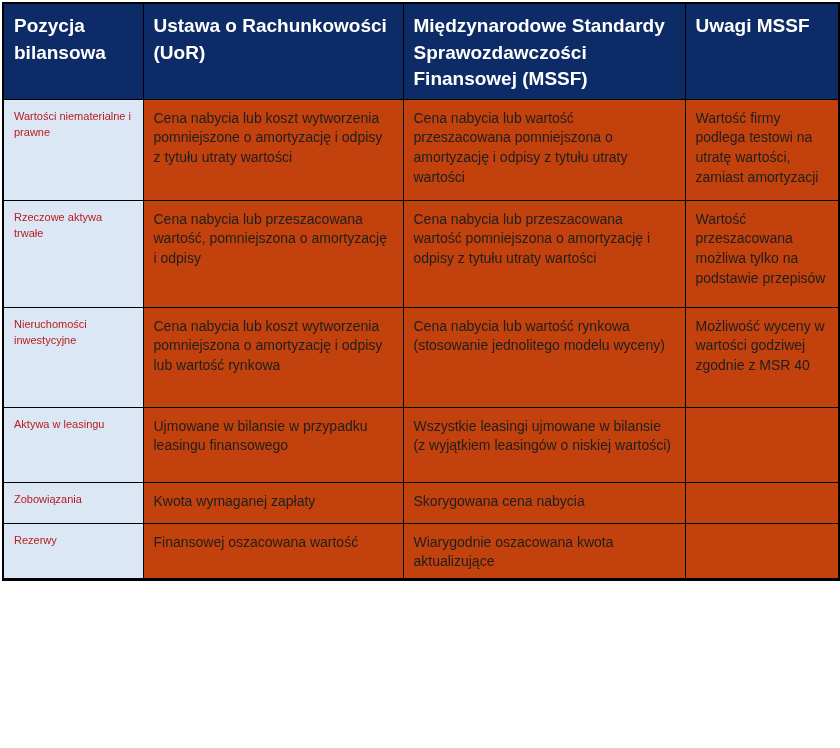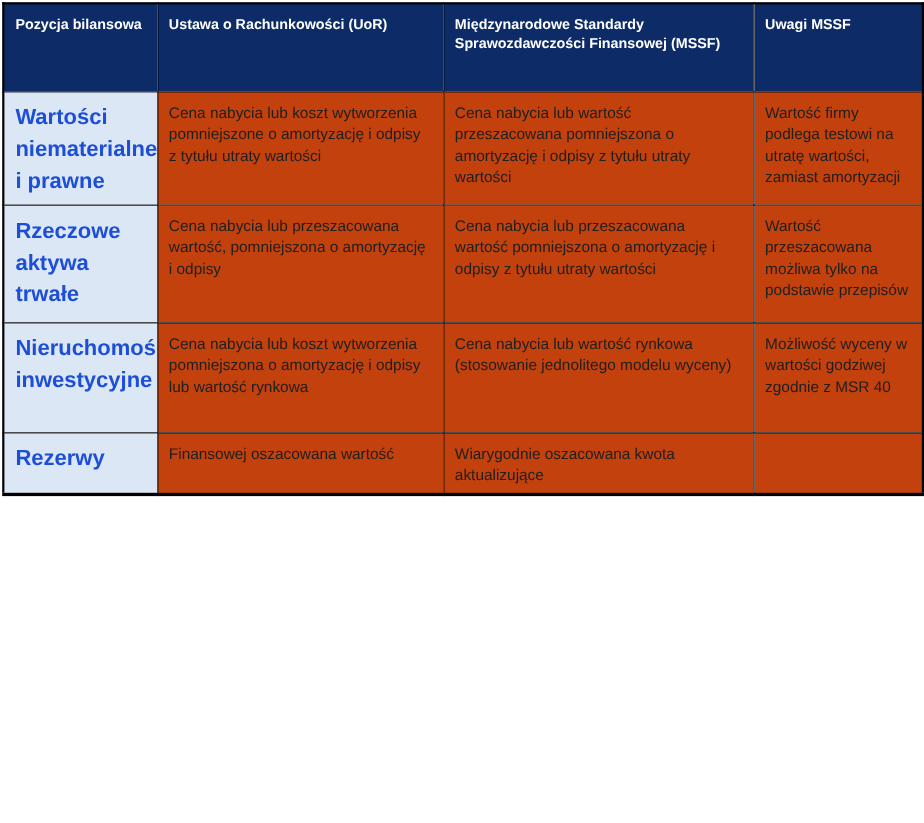--- a/index.html
+++ b/index.html
@@ -32,29 +32,29 @@
     border:1px solid var(--border);
     vertical-align:top;
     text-align:left;
     padding:9px 10px 6px 10px;
     overflow:hidden;
   }
   thead th{
     background:var(--header-bg);
     color:var(--header-text);
     font-weight:bold;
-    font-size:13px;
+    font-size:19px;
     line-height:1.4;
     height:80px;
   }
   td.label{
     background:var(--label-bg);
-    color:#1d4ed8;
-    font-weight:bold;
-    font-size:20px;
+    color:#b91c1c;
+    font-weight:normal;
+    font-size:11px;
     line-height:1.45;
   }
   td.body{
     background:#c2410c;
     color:var(--body-text);
     font-size:14px;
     line-height:1.4;
   }
 </style>
 </head>
@@ -87,20 +87,32 @@
       <td class="body">Cena nabycia lub przeszacowana wartość, pomniejszona o amortyzację i odpisy</td>
       <td class="body">Cena nabycia lub przeszacowana wartość pomniejszona o amortyzację i odpisy z tytułu utraty wartości</td>
       <td class="body">Wartość przeszacowana możliwa tylko na podstawie przepisów</td>
     </tr>
     <tr style="height:100px;">
       <td class="label">Nieruchomości inwestycyjne</td>
       <td class="body">Cena nabycia lub koszt wytworzenia pomniejszona o amortyzację i odpisy lub wartość rynkowa</td>
       <td class="body">Cena nabycia lub wartość rynkowa (stosowanie jednolitego modelu wyceny)</td>
       <td class="body">Możliwość wyceny w wartości godziwej zgodnie z MSR 40</td>
     </tr>
+    <tr style="height:75px;">
+      <td class="label">Aktywa w leasingu</td>
+      <td class="body">Ujmowane w bilansie w przypadku leasingu finansowego</td>
+      <td class="body">Wszystkie leasingi ujmowane w bilansie (z wyjątkiem leasingów o niskiej wartości)</td>
+      <td class="body"></td>
+    </tr>
+    <tr style="height:41px;">
+      <td class="label">Zobowiązania</td>
+      <td class="body">Kwota wymaganej zapłaty</td>
+      <td class="body">Skorygowana cena nabycia</td>
+      <td class="body"></td>
+    </tr>
     <tr style="height:55px;">
       <td class="label">Rezerwy</td>
       <td class="body">Finansowej oszacowana wartość</td>
       <td class="body">Wiarygodnie oszacowana kwota aktualizujące</td>
       <td class="body"></td>
     </tr>
   </tbody>
 </table>
 
 </body></html>

